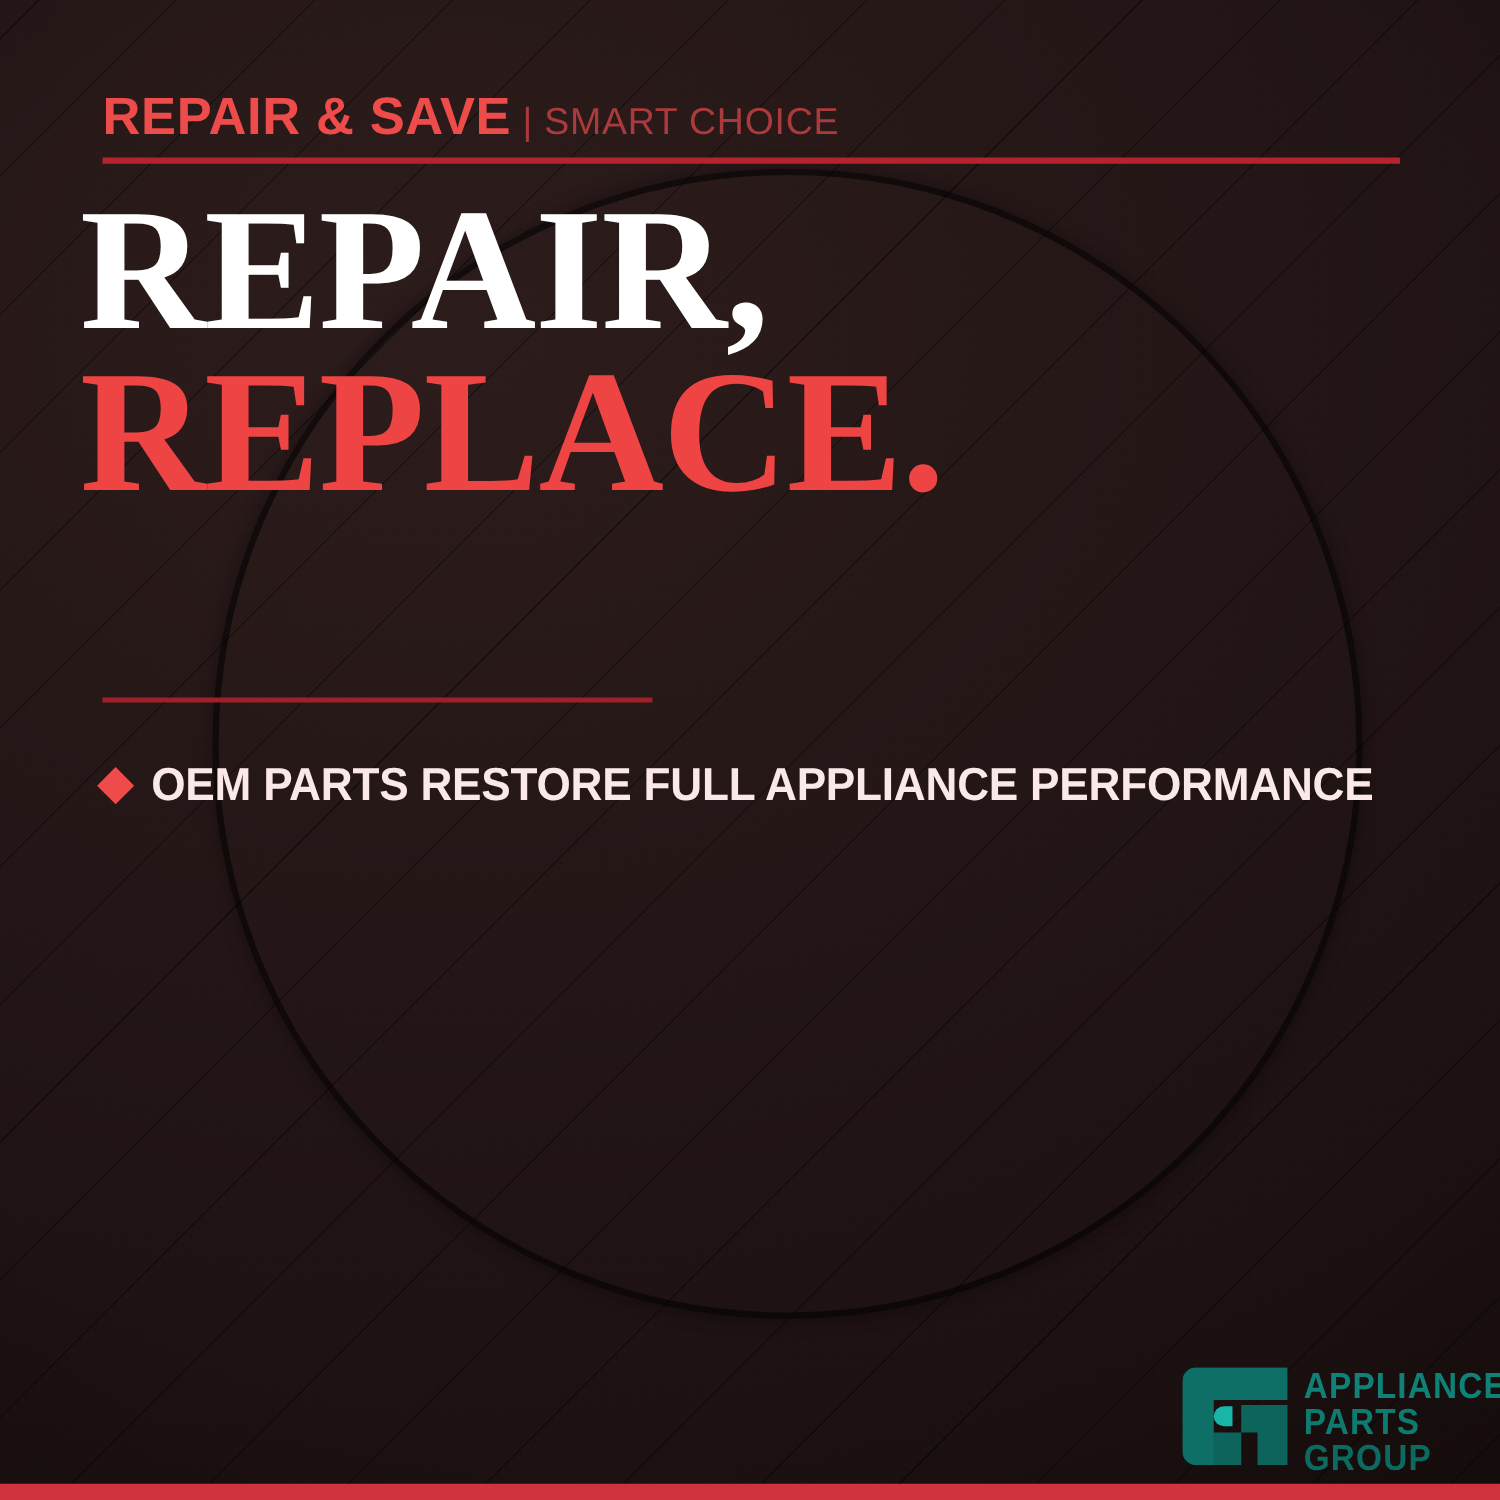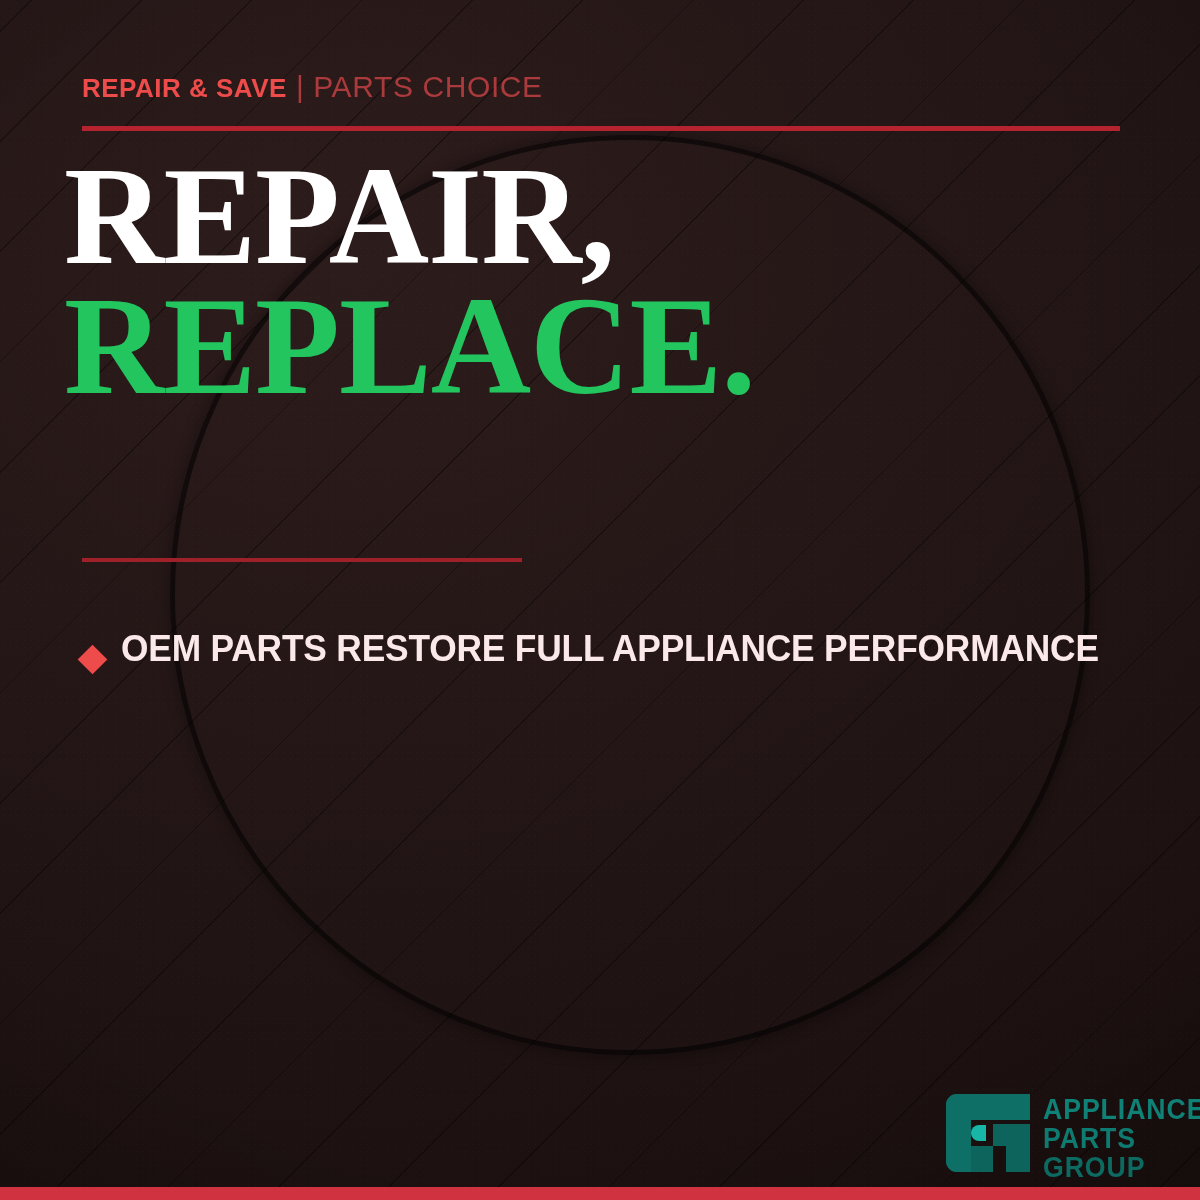--- a/index.html
+++ b/index.html
@@ -70,21 +70,21 @@
   }
 
   .eyebrow {
     position: absolute;
     left: 82px;
     top: 72px;
     white-space: nowrap;
     line-height: 1;
   }
   .eyebrow-main {
-    font-size: 26px;
+    font-size: 42px;
     font-weight: 700;
     letter-spacing: 0.5px;
     color: #ee4b4b;
   }
   .eyebrow-sub {
     font-size: 30px;
     font-weight: 400;
     letter-spacing: 0.6px;
     color: #ab3a3c;
     margin-left: 9px;
@@ -105,40 +105,40 @@
     top: 152px;
     font-family: "Liberation Serif", "DejaVu Serif", serif;
     font-weight: 700;
     font-size: 139px;
     line-height: 0.935;
     letter-spacing: -1px;
     margin: 0;
   }
   .headline .l1,
   .headline .l2 { color: #ffffff; display: block; }
-  .headline .l3 { color: #22c55e; display: block; }
+  .headline .l3 { color: #ef4444; display: block; }
 
   .rule-mid {
     position: absolute;
     left: 82px;
     top: 558px;
     width: 440px;
     height: 4px;
     background: #9e2029;
   }
 
   .bullets {
     position: absolute;
     left: 82px;
     top: 586px;
     width: 1070px;
   }
   .bullet {
     display: flex;
-    align-items: flex-end;
+    align-items: center;
     height: 84px;
   }
   .bullet-marker {
     width: 21px;
     height: 21px;
     flex: 0 0 21px;
     background: #ee4b4b;
     transform: rotate(45deg);
     margin-right: 18px;
   }
@@ -192,21 +192,21 @@
 
   <div class="bg-base"></div>
   <div class="bg-stripes"></div>
   <div class="bg-noise"></div>
   <div class="bg-circle"></div>
   <div class="bg-vignette"></div>
 
   <div class="content">
 
     <div class="eyebrow">
-      <span class="eyebrow-main">REPAIR &amp; SAVE</span><span class="eyebrow-sub">| PARTS CHOICE</span>
+      <span class="eyebrow-main">REPAIR &amp; SAVE</span><span class="eyebrow-sub">| SMART CHOICE</span>
     </div>
 
     <div class="rule-top"></div>
 
     <h1 class="headline">
       <span class="l1">REPAIR,</span>
       <span class="l3">REPLACE.</span>
     </h1>
 
     <div class="rule-mid"></div>

